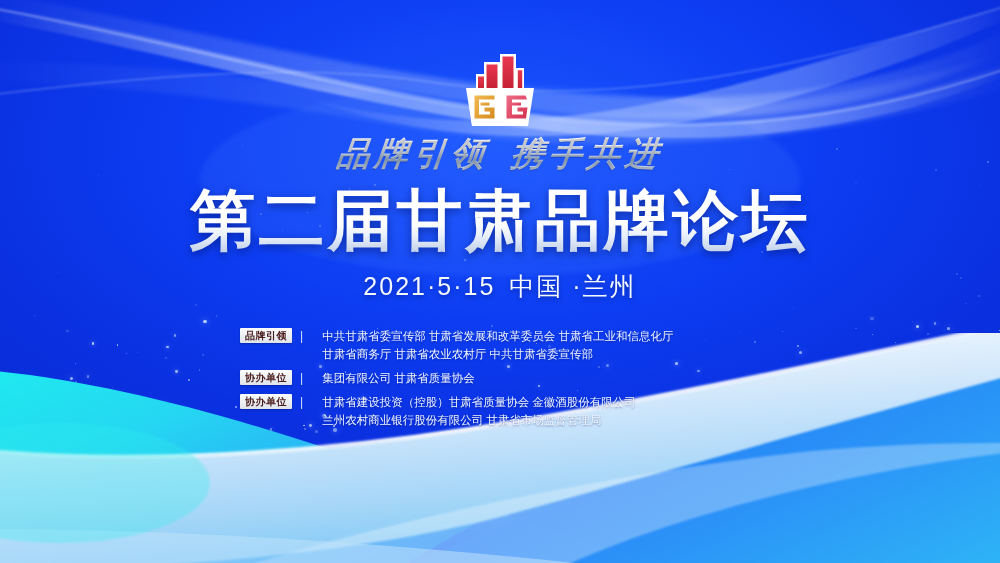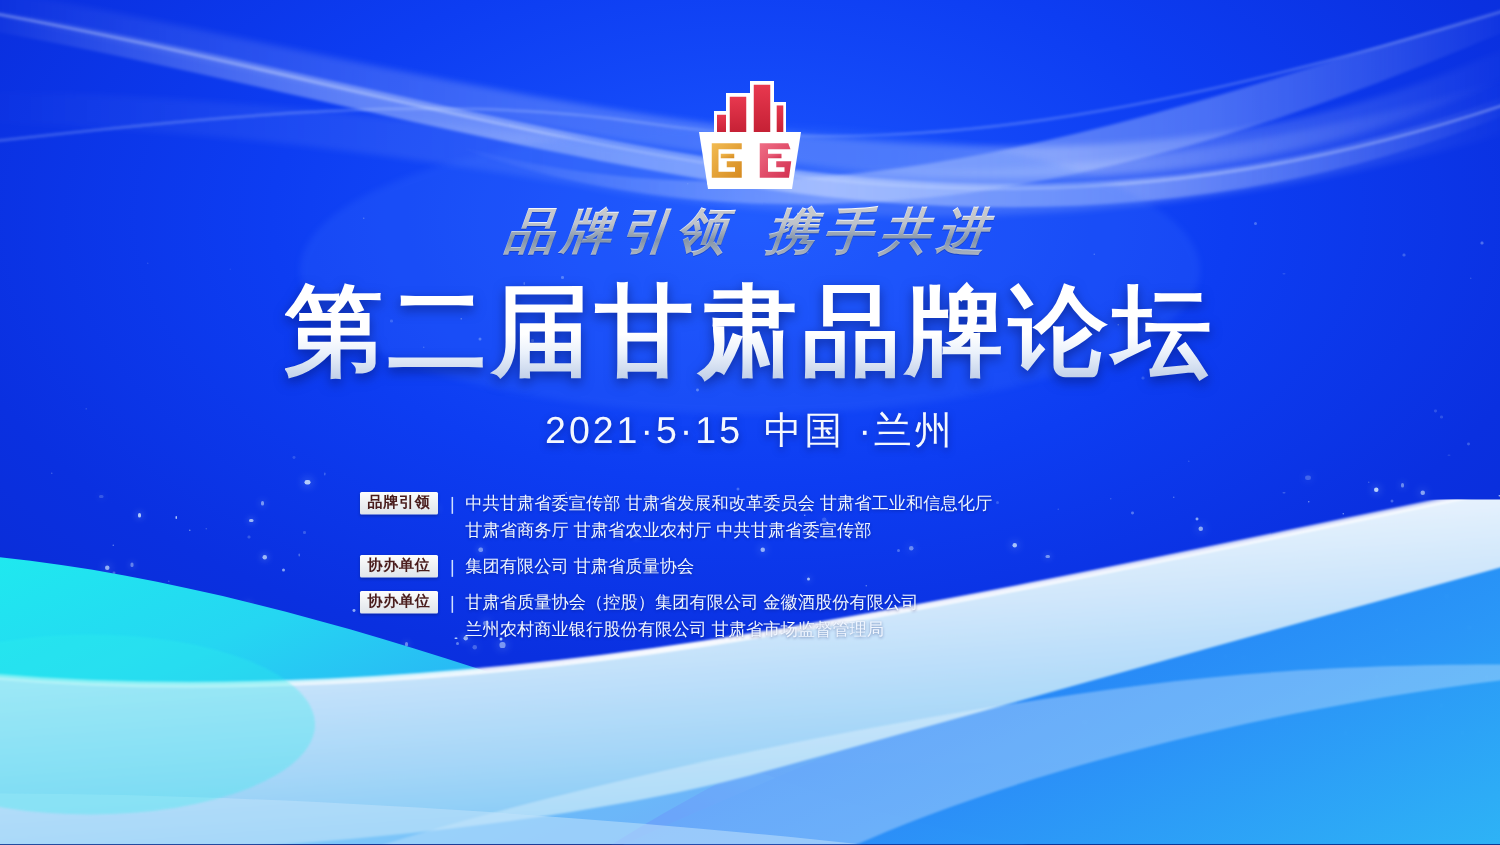--- a/index.html
+++ b/index.html
@@ -104,21 +104,21 @@
     box-shadow:0 1px 2px rgba(0,0,0,.25);
     margin-top:1px;
   }
   .divider{
     flex:0 0 auto;
     color:#cfe0ff;
     margin:0 7px 0 8px;
     font-size:12px;
     line-height:1.5;
   }
-  .credit-lines{flex:1 1 auto;}
+  .credit-lines{flex:1 1 auto;margin-left:12px;}
   .credit-lines div{white-space:nowrap;text-shadow:0 1px 2px rgba(3,18,96,.45);}
 </style>
 </head>
 <body>
 
 <div class="stage">
 
   <div class="ribbons">
     <svg viewBox="0 0 1000 563" preserveAspectRatio="none" xmlns="http://www.w3.org/2000/svg">
       <defs>
@@ -532,20 +532,20 @@
         <span class="divider">|</span>
         <div class="credit-lines">
           <div>集团有限公司  甘肃省质量协会</div>
         </div>
       </div>
 
       <div class="credit-row">
         <span class="badge">协办单位</span>
         <span class="divider">|</span>
         <div class="credit-lines">
-          <div>甘肃省质量协会（控股）集团有限公司  金徽酒股份有限公司</div>
+          <div>甘肃省建设投资（控股）甘肃省质量协会  金徽酒股份有限公司</div>
           <div>兰州农村商业银行股份有限公司  甘肃省市场监督管理局</div>
         </div>
       </div>
 
     </div>
   </div>
 </div>
 
 </body></html>

